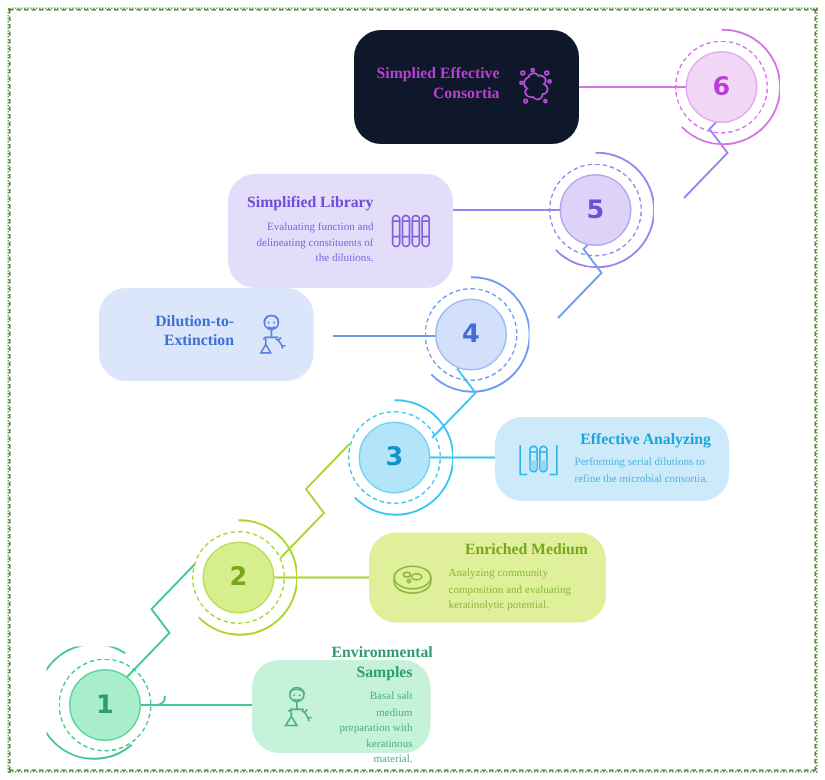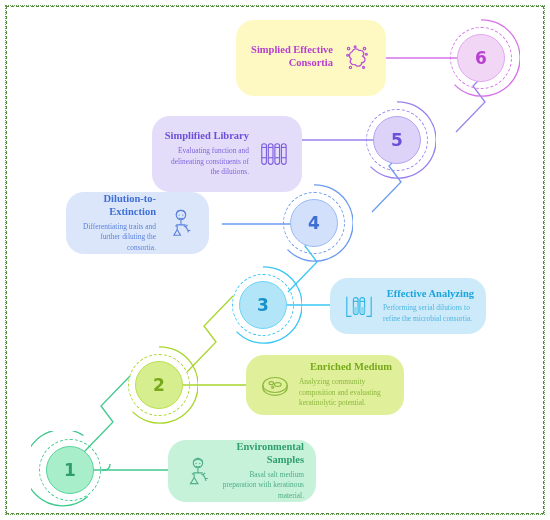--- a/index.html
+++ b/index.html
@@ -118,21 +118,21 @@
 
     <path d="M84,470 L104,470 Q110,470 110,464 L110,464" fill="none" stroke="#3fc98c" stroke-width="1.3"></path>
     <line x1="102" y1="470" x2="172" y2="470" stroke="#3fc98c" stroke-width="1.3"></line>
     <line x1="158" y1="385" x2="248" y2="385" stroke="#a8d62b" stroke-width="1.3"></line>
     <line x1="262" y1="305" x2="334" y2="305" stroke="#38c6f4" stroke-width="1.3"></line>
     <line x1="222" y1="224" x2="300" y2="224" stroke="#6c9bf0" stroke-width="1.3"></line>
     <line x1="300" y1="140" x2="386" y2="140" stroke="#9b82ee" stroke-width="1.3"></line>
     <line x1="382" y1="58" x2="468" y2="58" stroke="#d673e8" stroke-width="1.3"></line>
   </svg>
 
-  <div class="card left" style="left:236px;top:20px;width:150px;height:76px;background:#fef9c3;">
+  <div class="card left" style="left:236px;top:20px;width:150px;height:76px;background:#0f172a;">
     <div class="txt">
       <p class="title" style="color:#b840d0;">Simplied Effective Consortia</p>
     </div>
     <div class="ico">
       <svg viewBox="0 0 32 32" width="30" height="30" fill="none" stroke="#b84fd8" stroke-width="1.3">
         <path d="M11 9 C7 11 7 15 10 17 C7 20 10 24 14 23 C16 26 21 25 21 21 C25 21 26 16 22 14 C25 11 22 7 18 8 C16 5 12 6 11 9 Z"></path>
         <circle cx="7" cy="6" r="1.3"></circle>
           <circle cx="14" cy="4" r="1"></circle>
         <circle cx="24" cy="6" r="1.3"></circle>
           <circle cx="26" cy="12" r="1"></circle>
@@ -180,21 +180,20 @@
     </svg>
     <div class="ring-dash" style="border-color:#9b82ee;"></div>
     <div class="core" style="background:#ddd3f8;border-color:#b5a3f0;">
       <span class="num" style="color:#6c4fd6;">5</span>
     </div>
   </div>
 
   <div class="card left" style="left:66px;top:192px;width:143px;height:62px;background:#dbe6fa;">
     <div class="txt">
       <p class="title" style="color:#3f6fd4;">Dilution-to-Extinction</p>
-      <p class="desc" style="color:#5b83dc;">Differentiating traits and further diluting the consortia.</p>
     </div>
     <div class="ico">
       <svg viewBox="0 0 32 32" width="30" height="30" fill="none" stroke="#5b83dc" stroke-width="1.2">
         <circle cx="17" cy="7.5" r="5"></circle>
         <path d="M12 7.5 Q12 2.5 17 2.5 Q22 2.5 22 7.5"></path>
         <circle cx="15" cy="7.5" r="0.7" fill="#5b83dc" stroke="none"></circle>
         <circle cx="19" cy="7.5" r="0.7" fill="#5b83dc" stroke="none"></circle>
         <path d="M14.5 10.5 Q17 12.5 19.5 10.5"></path>
         <path d="M17 13 L17 18 M12 18 L22 18"></path>
         <path d="M13 19 L11 19 M13 19 L13 23 L9.5 29 L16.5 29 L13 23"></path>
@@ -266,21 +265,21 @@
 
   <div class="node" style="left:31px;top:431px;">
     <svg class="ring-outer" viewBox="0 0 78 78">
       <path d="M52.5 4.5 A38.2 38.2 0 1 0 56.8 65.5" fill="none" stroke="#3fc98c" stroke-width="1.3"></path>
     </svg>
     <div class="ring-dash" style="border-color:#3fc98c;"></div>
     <div class="core" style="background:#a9eecb;border-color:#55d49c;">
       <span class="num" style="color:#2f9e6e;">1</span>
     </div>
   </div>
-  <div class="card right" style="left:168px;top:440px;width:148px;height:62px;background:#c6f2da;">
+  <div class="card right" style="left:168px;top:440px;width:119px;height:62px;background:#c6f2da;">
     <div class="ico">
       <svg viewBox="0 0 32 32" width="30" height="30" fill="none" stroke="#4fae86" stroke-width="1.2">
         <circle cx="17" cy="7.5" r="5"></circle>
         <path d="M12 6 Q14 3 19 4 Q22 4.5 22 7"></path>
         <circle cx="15" cy="8" r="0.7" fill="#4fae86" stroke="none"></circle>
         <circle cx="19" cy="8" r="0.7" fill="#4fae86" stroke="none"></circle>
         <path d="M14.8 10.8 Q17 12.4 19.2 10.8"></path>
         <path d="M17 13 L17 18 M12 18 L22 18"></path>
         <path d="M13 19 L10.5 19 M13 19 L13 23 L9 29.5 L17 29.5 L13 23"></path>
         <path d="M20.5 19 Q24.5 21 25.5 26.5 M22.5 20 L24.5 18 M24.5 24 L27.5 24"></path>

